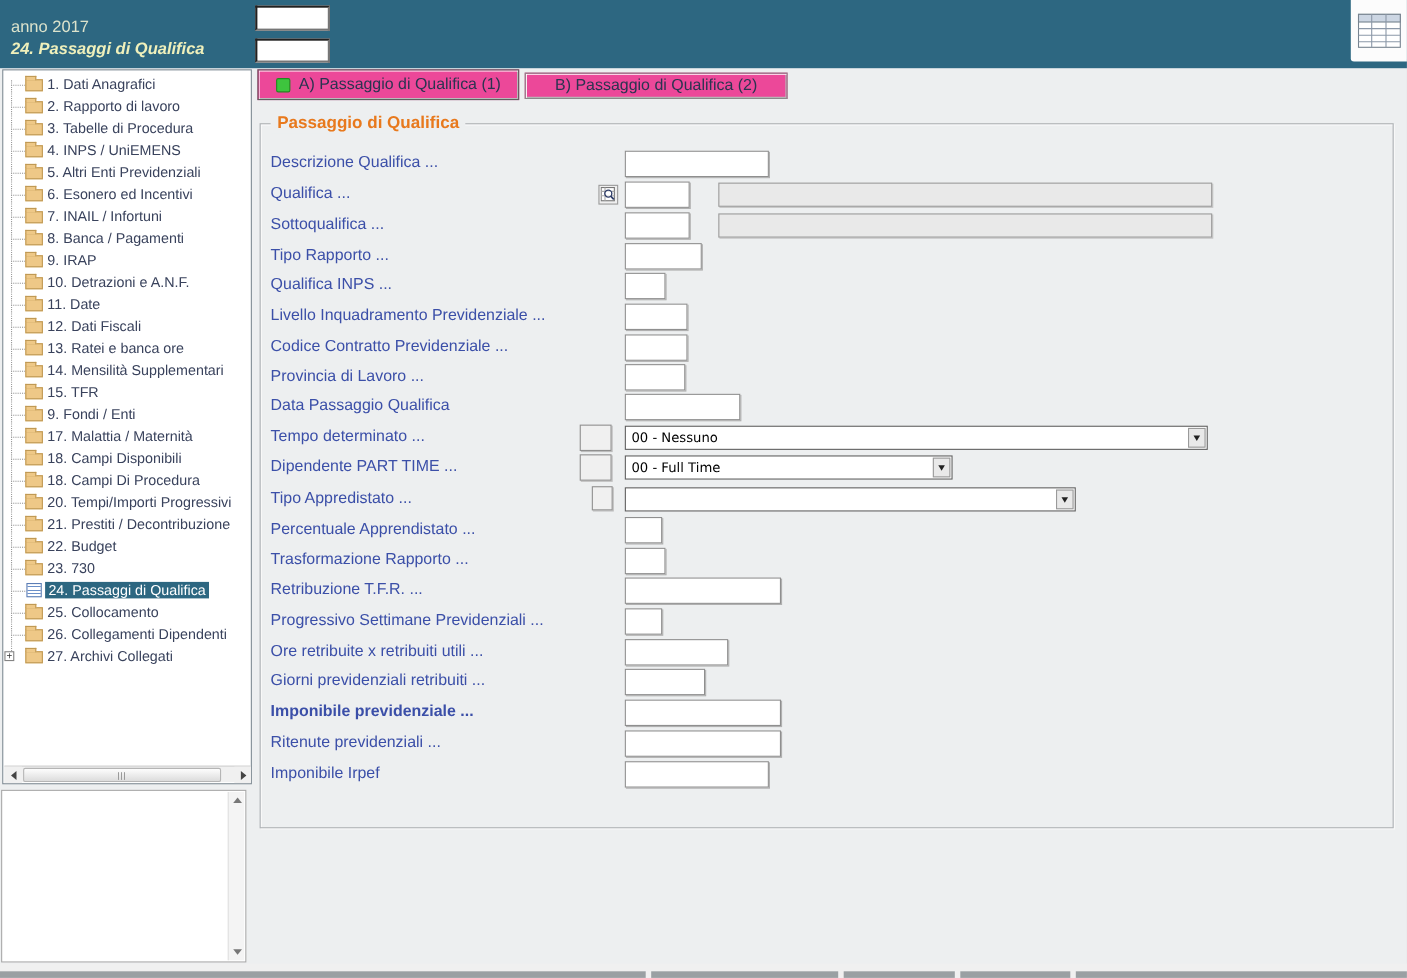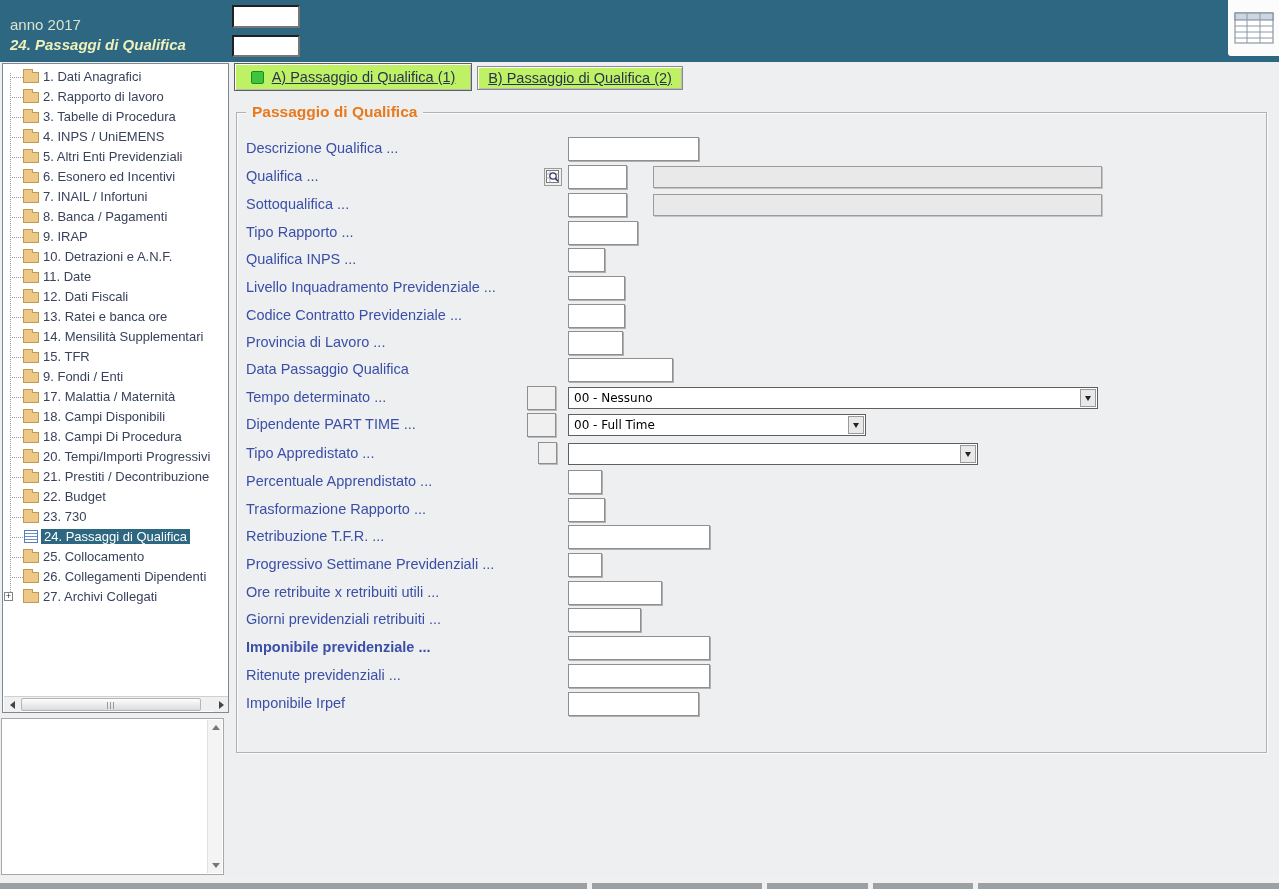--- a/index.html
+++ b/index.html
@@ -14,24 +14,24 @@
   .hdr-section { position:absolute; left:10px; top:36px; font-size:15px; font-weight:bold; font-style:italic; color:#eff0bb; }
   .hdr-box { position:absolute; left:232px; width:68px; background:#ffffff; }
   .hdr-box.b1 { top:5px;  height:23px; }
   .hdr-box.b2 { top:35px; height:22px; }
   .hdr-grid-btn {
     position:absolute; right:0px; top:0px; width:51px; height:56px; background:#fcfcfc;
     display:flex; align-items:center; justify-content:center; border-radius:0 0 0 3px;
   }
   
   .tab {
-    position:absolute; background:#bef264; border:1px solid #8a8a8a;
+    position:absolute; background:#ec4899; border:1px solid #8a8a8a;
     box-shadow: inset 1px 1px 0 #ffffff, inset -1px -1px 0 #b9b9b9;
     display:flex; align-items:center; justify-content:center;
-    font-size:14.5px; color:#2a3450; cursor:default;text-decoration:underline;
+    font-size:14.5px; color:#2a3450; cursor:default;
   }
   .tab.active { border:1px solid #5f5f5f; font-weight:normal; }
   .tab-green { width:13px; height:13px; background:#3ec43e; border:1px solid #1f8a1f; border-radius:2px; margin-right:8px; }
   
   .tree {
     position:absolute; left:2px; top:63px; width:227px; height:650px;
     background:#ffffff; border:1px solid #7e8a93; overflow:hidden;
   }
   .tree-vline { position:absolute; left:7px; top:9px; width:0; height:527px; border-left:1px dotted #9a9a9a; }
   .tree-hline { position:absolute; left:7px; width:13px; height:0; border-top:1px dotted #9a9a9a; }
@@ -103,21 +103,21 @@
         <line x1="13" y1="1" x2="13" y2="31" stroke="#8b98a8"></line>
         <line x1="26" y1="1" x2="26" y2="31" stroke="#8b98a8"></line>
       </svg>
     </div>
   </div>
 
   <div class="tab active" style="left:234px; top:63px; width:238px; height:28px;">
     <span class="tab-green"></span>
     <span>A) Passaggio di Qualifica (1)</span>
   </div>
-  <div class="tab" style="left:477px; top:66px; width:206px; height:24px;align-items:center;">
+  <div class="tab" style="left:477px; top:66px; width:239px; height:24px;align-items:center;">
     <span>B) Passaggio di Qualifica (2)</span>
   </div>
 
   <div class="tree">
     <div class="tree-vline"></div>
     <div class="tree-hscroll">
       <div class="hs-btn" style="left:0;">
           <span class="arrow-left"></span>
         </div>
       <div class="hs-thumb">

